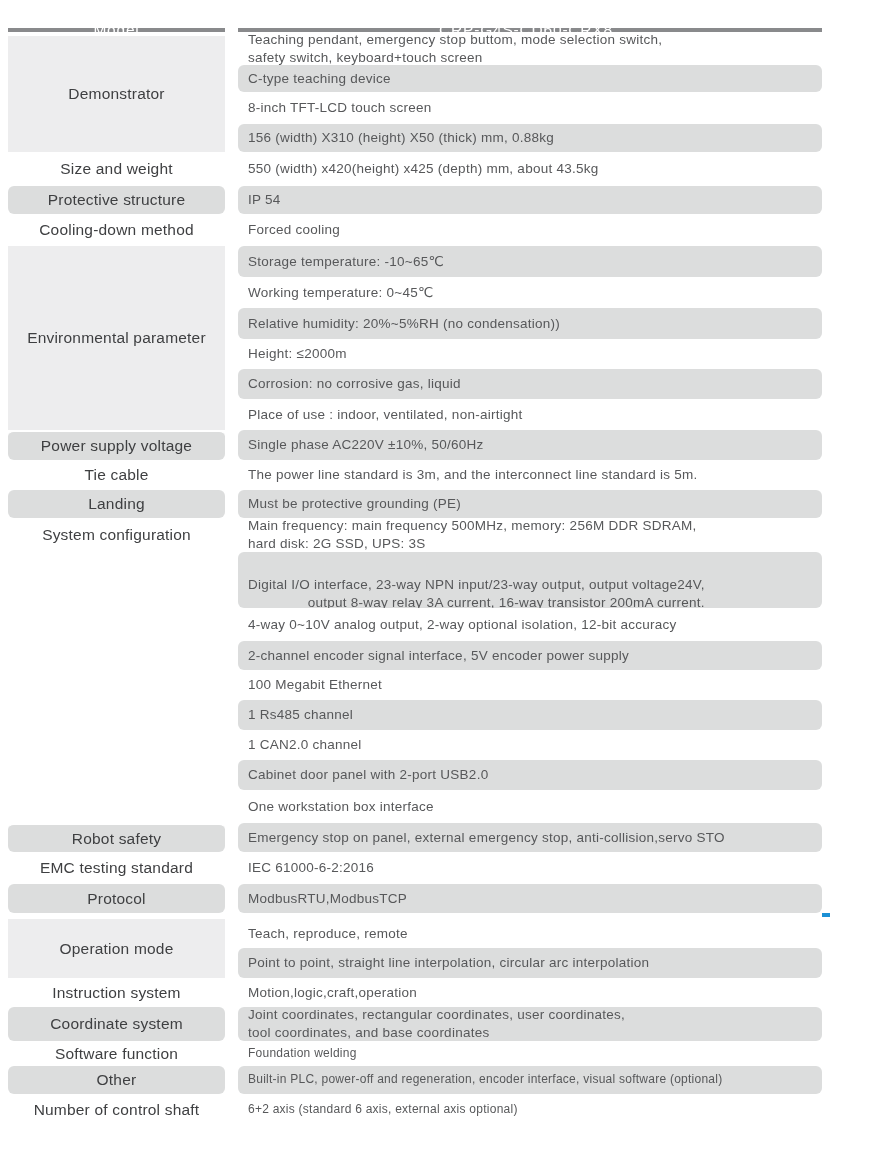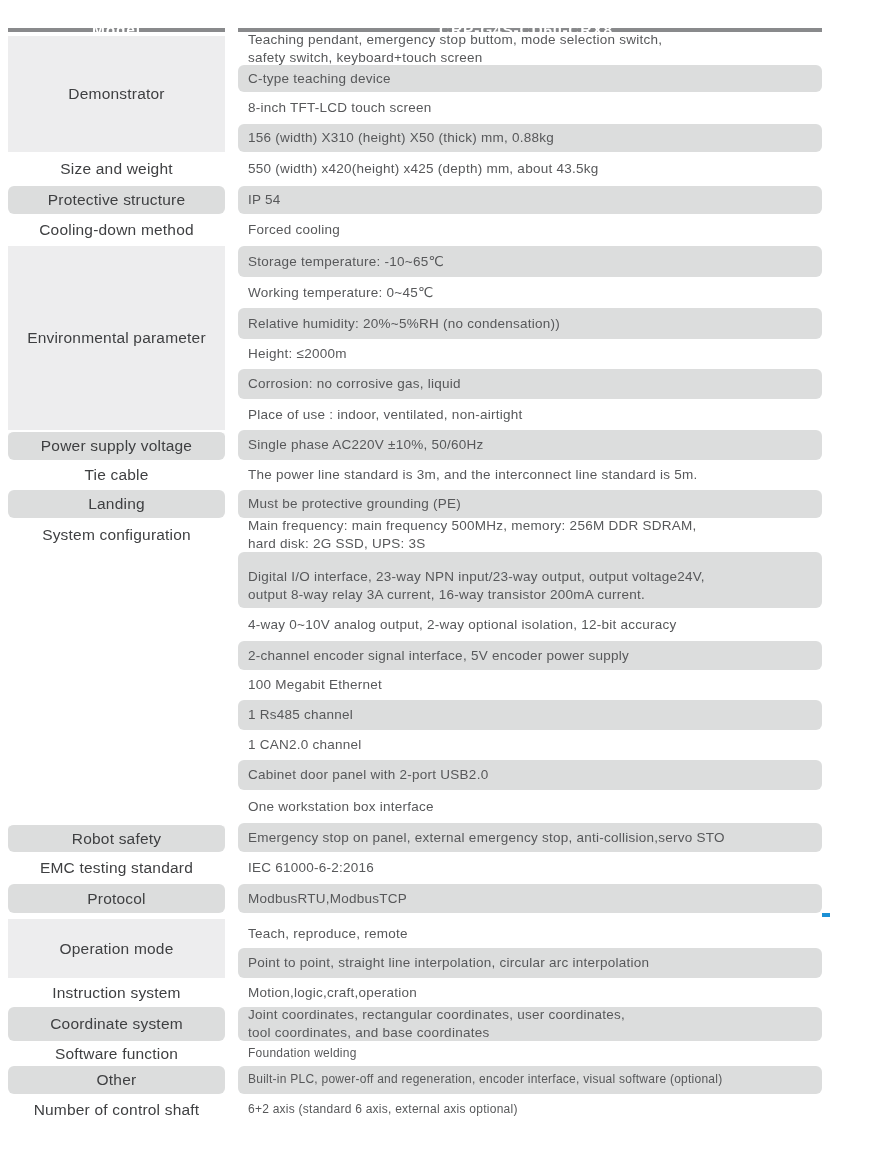--- a/index.html
+++ b/index.html
@@ -20,28 +20,28 @@
     text-align:center;color:#3e3f41;font-weight:normal;font-size:15.5px;
     letter-spacing:0.2px;line-height:1.15;
   }
   .rc{
     grid-column:3;display:flex;align-items:center;
     padding-left:10px;padding-right:8px;
     color:#57585a;font-size:13.5px;letter-spacing:0.25px;
     line-height:1.3;white-space:pre-line;
   }
   .hdr{
-    background:#898a8c;color:#ffffff;font-weight:bold;font-size:15.5px;
+    background:#898a8c;color:#ffffff;font-weight:normal;font-size:15.5px;
     letter-spacing:0.8px;display:flex;align-items:center;justify-content:center;
     padding-left:0;white-space:nowrap;margin-top:24px;
   }
   .bg-gray{background:#dcdddd;border-radius:6px;}
   .bg-light{background:#ededee;}
   .bg-white{background:#ffffff;}
-  .top{align-items:flex-start;padding-top:16px;}
+  .top{align-items:flex-start;padding-top:24px;text-align:right;}
   .sm{font-size:12px;}
   .sep2{border-top:2px solid #ffffff;}
   .sep4{border-top:4px solid #ffffff;}
   .cursor-dash{position:absolute;left:822px;top:913px;width:8px;height:4px;background:#1b90d5;}
 </style>
 </head>
 <body>
 
 <div class="spec-table">
 

